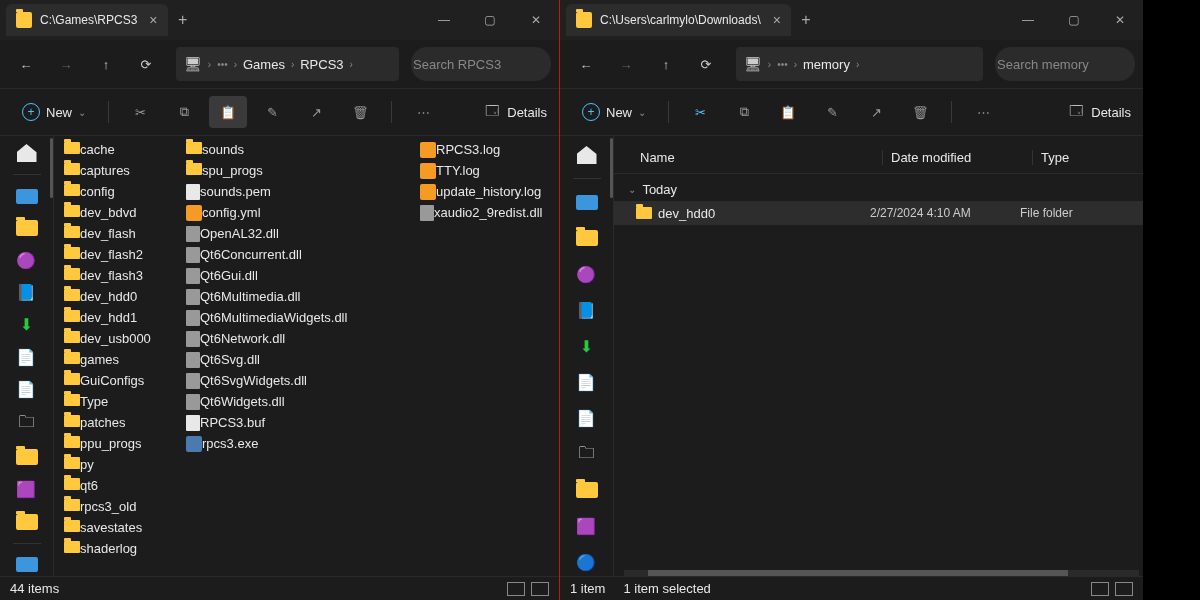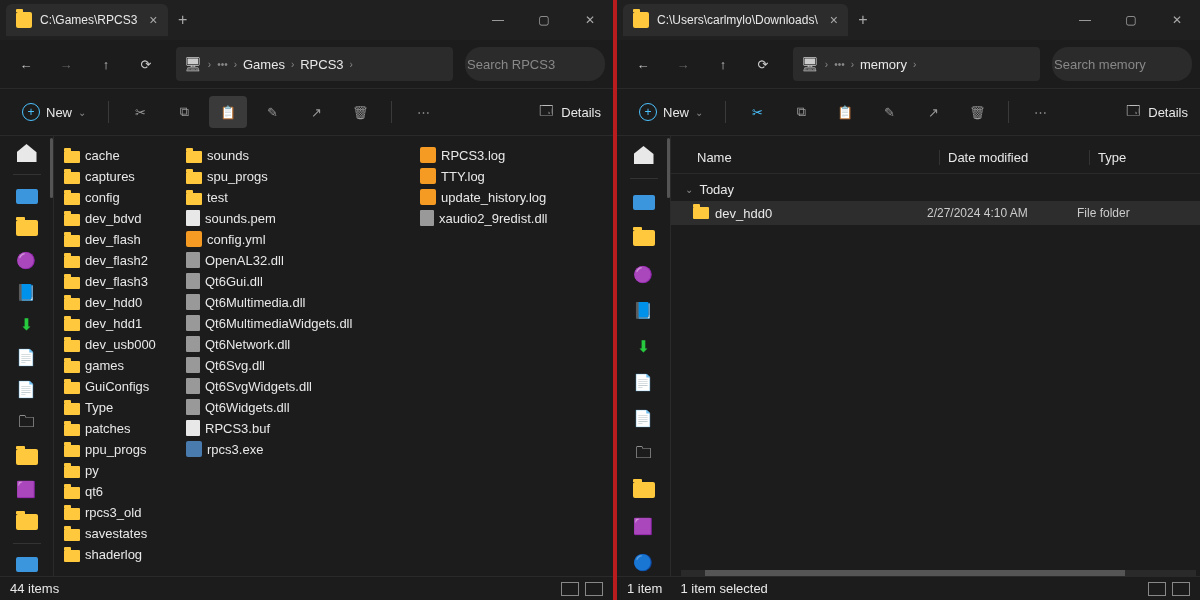--- a/index.html
+++ b/index.html
@@ -1,18 +1,18 @@
 <!DOCTYPE html>
 <html><head>
 <meta charset="utf-8">
 <style>
 *{box-sizing:border-box;margin:0;padding:0;font-family:"Segoe UI",Arial,sans-serif;font-size:13px;color:#e8e8e8;user-select:none}
 body{background:#000;width:1200px;height:600px;overflow:hidden;display:flex}
 .window{height:600px;background:#1c1c1c;display:flex;flex-direction:column;position:relative}
-.w-left{width:617px;border-right:4px solid #b91c1c}
+.w-left{width:560px;border-right:1px solid #b91c1c}
 .w-right{width:583px}
 .titlebar{height:40px;background:#202020;display:flex;align-items:center}
 .tab{display:flex;align-items:center;height:32px;background:#2c2c2c;border-radius:6px 6px 0 0;padding:0 10px;margin-left:6px;gap:8px;max-width:230px}
 .tab-icon{width:16px;height:16px;background:#ffc83d;border-radius:2px;flex:0 0 16px;position:relative}
 .tab-icon:before{content:"";position:absolute;top:-3px;left:0;width:7px;height:3px;background:#ffc83d;border-radius:1px 1px 0 0}
 .tab-title{white-space:nowrap;overflow:hidden;text-overflow:ellipsis;font-size:12px}
 .tab-close{color:#aaa;font-size:14px;margin-left:4px}
 .tab-add{width:30px;text-align:center;color:#aaa;font-size:16px}
 .win-controls{margin-left:auto;display:flex}
 .win-btn{width:46px;height:32px;display:flex;align-items:center;justify-content:center;color:#aaa;font-size:12px}
@@ -38,21 +38,21 @@
 .sb-item{width:26px;height:26px;display:flex;align-items:center;justify-content:center;font-size:16px}
 .sb-home{width:20px;height:18px;background:#e8e8e8;clip-path:polygon(50% 0,100% 45%,100% 100%,0 100%,0 45%)}
 .sb-sep{width:28px;height:1px;background:#333}
 .sb-folder{width:22px;height:16px;background:#ffc83d;border-radius:2px;position:relative}
 .sb-folder:before{content:"";position:absolute;top:-3px;left:0;width:9px;height:3px;background:#ffc83d;border-radius:1px 1px 0 0}
 .sb-monitor{width:22px;height:15px;border:2px solid #3b96dd;border-radius:2px;background:#3b96dd}
 .content{flex:1;overflow:auto;padding:6px 0}
 .file-cols{display:flex;gap:4px;padding-left:8px}
 .file-col{width:126px;display:flex;flex-direction:column}
 .file-col.narrow{width:118px}
-.file-item{display:flex;align-items:flex-end;gap:5px;height:21px;padding:0 2px;white-space:nowrap}
+.file-item{display:flex;align-items:flex-start;height:21px;padding:0 2px;white-space:nowrap}
 .fi-folder{width:16px;height:12px;background:#ffc83d;border-radius:1px;flex:0 0 16px;position:relative}
 .fi-folder:before{content:"";position:absolute;top:-3px;left:0;width:7px;height:3px;background:#ffc83d;border-radius:1px 1px 0 0}
 .fi-file{width:14px;height:16px;background:#e8e8e8;border-radius:1px;flex:0 0 14px}
 .fi-cog{width:14px;height:16px;background:#999;border-radius:1px;flex:0 0 14px}
 .fi-app{width:16px;height:16px;background:#4a7baf;border-radius:2px;flex:0 0 16px}
 .fi-subl{width:16px;height:16px;background:#f59a23;border-radius:2px;flex:0 0 16px}
 .fi-gz{width:14px;height:16px;background:#ccc;border-radius:1px;flex:0 0 14px}
 .headers{display:flex;height:32px;align-items:center;border-bottom:1px solid #2a2a2a;padding-left:26px;color:#ccc;font-size:12px}
 .hdr-name{width:242px}
 .hdr-date{width:150px;border-left:1px solid #333;padding-left:8px}
@@ -243,34 +243,34 @@
           <div class="file-col" style="width: 230px;">
             <div class="file-item">
               <span class="fi-folder"></span>
               <span>sounds</span>
             </div>
             <div class="file-item">
               <span class="fi-folder"></span>
               <span>spu_progs</span>
             </div>
             <div class="file-item">
-              <span class="fi-folder"></span>
-              <span>test</span>
-            </div>
-            <div class="file-item">
               <span class="fi-file"></span>
               <span>sounds.pem</span>
             </div>
             <div class="file-item">
               <span class="fi-subl"></span>
               <span>config.yml</span>
             </div>
             <div class="file-item">
               <span class="fi-cog"></span>
               <span>OpenAL32.dll</span>
+            </div>
+            <div class="file-item">
+              <span class="fi-cog"></span>
+              <span>Qt6Concurrent.dll</span>
             </div>
             <div class="file-item">
               <span class="fi-cog"></span>
               <span>Qt6Gui.dll</span>
             </div>
             <div class="file-item">
               <span class="fi-cog"></span>
               <span>Qt6Multimedia.dll</span>
             </div>
             <div class="file-item">

